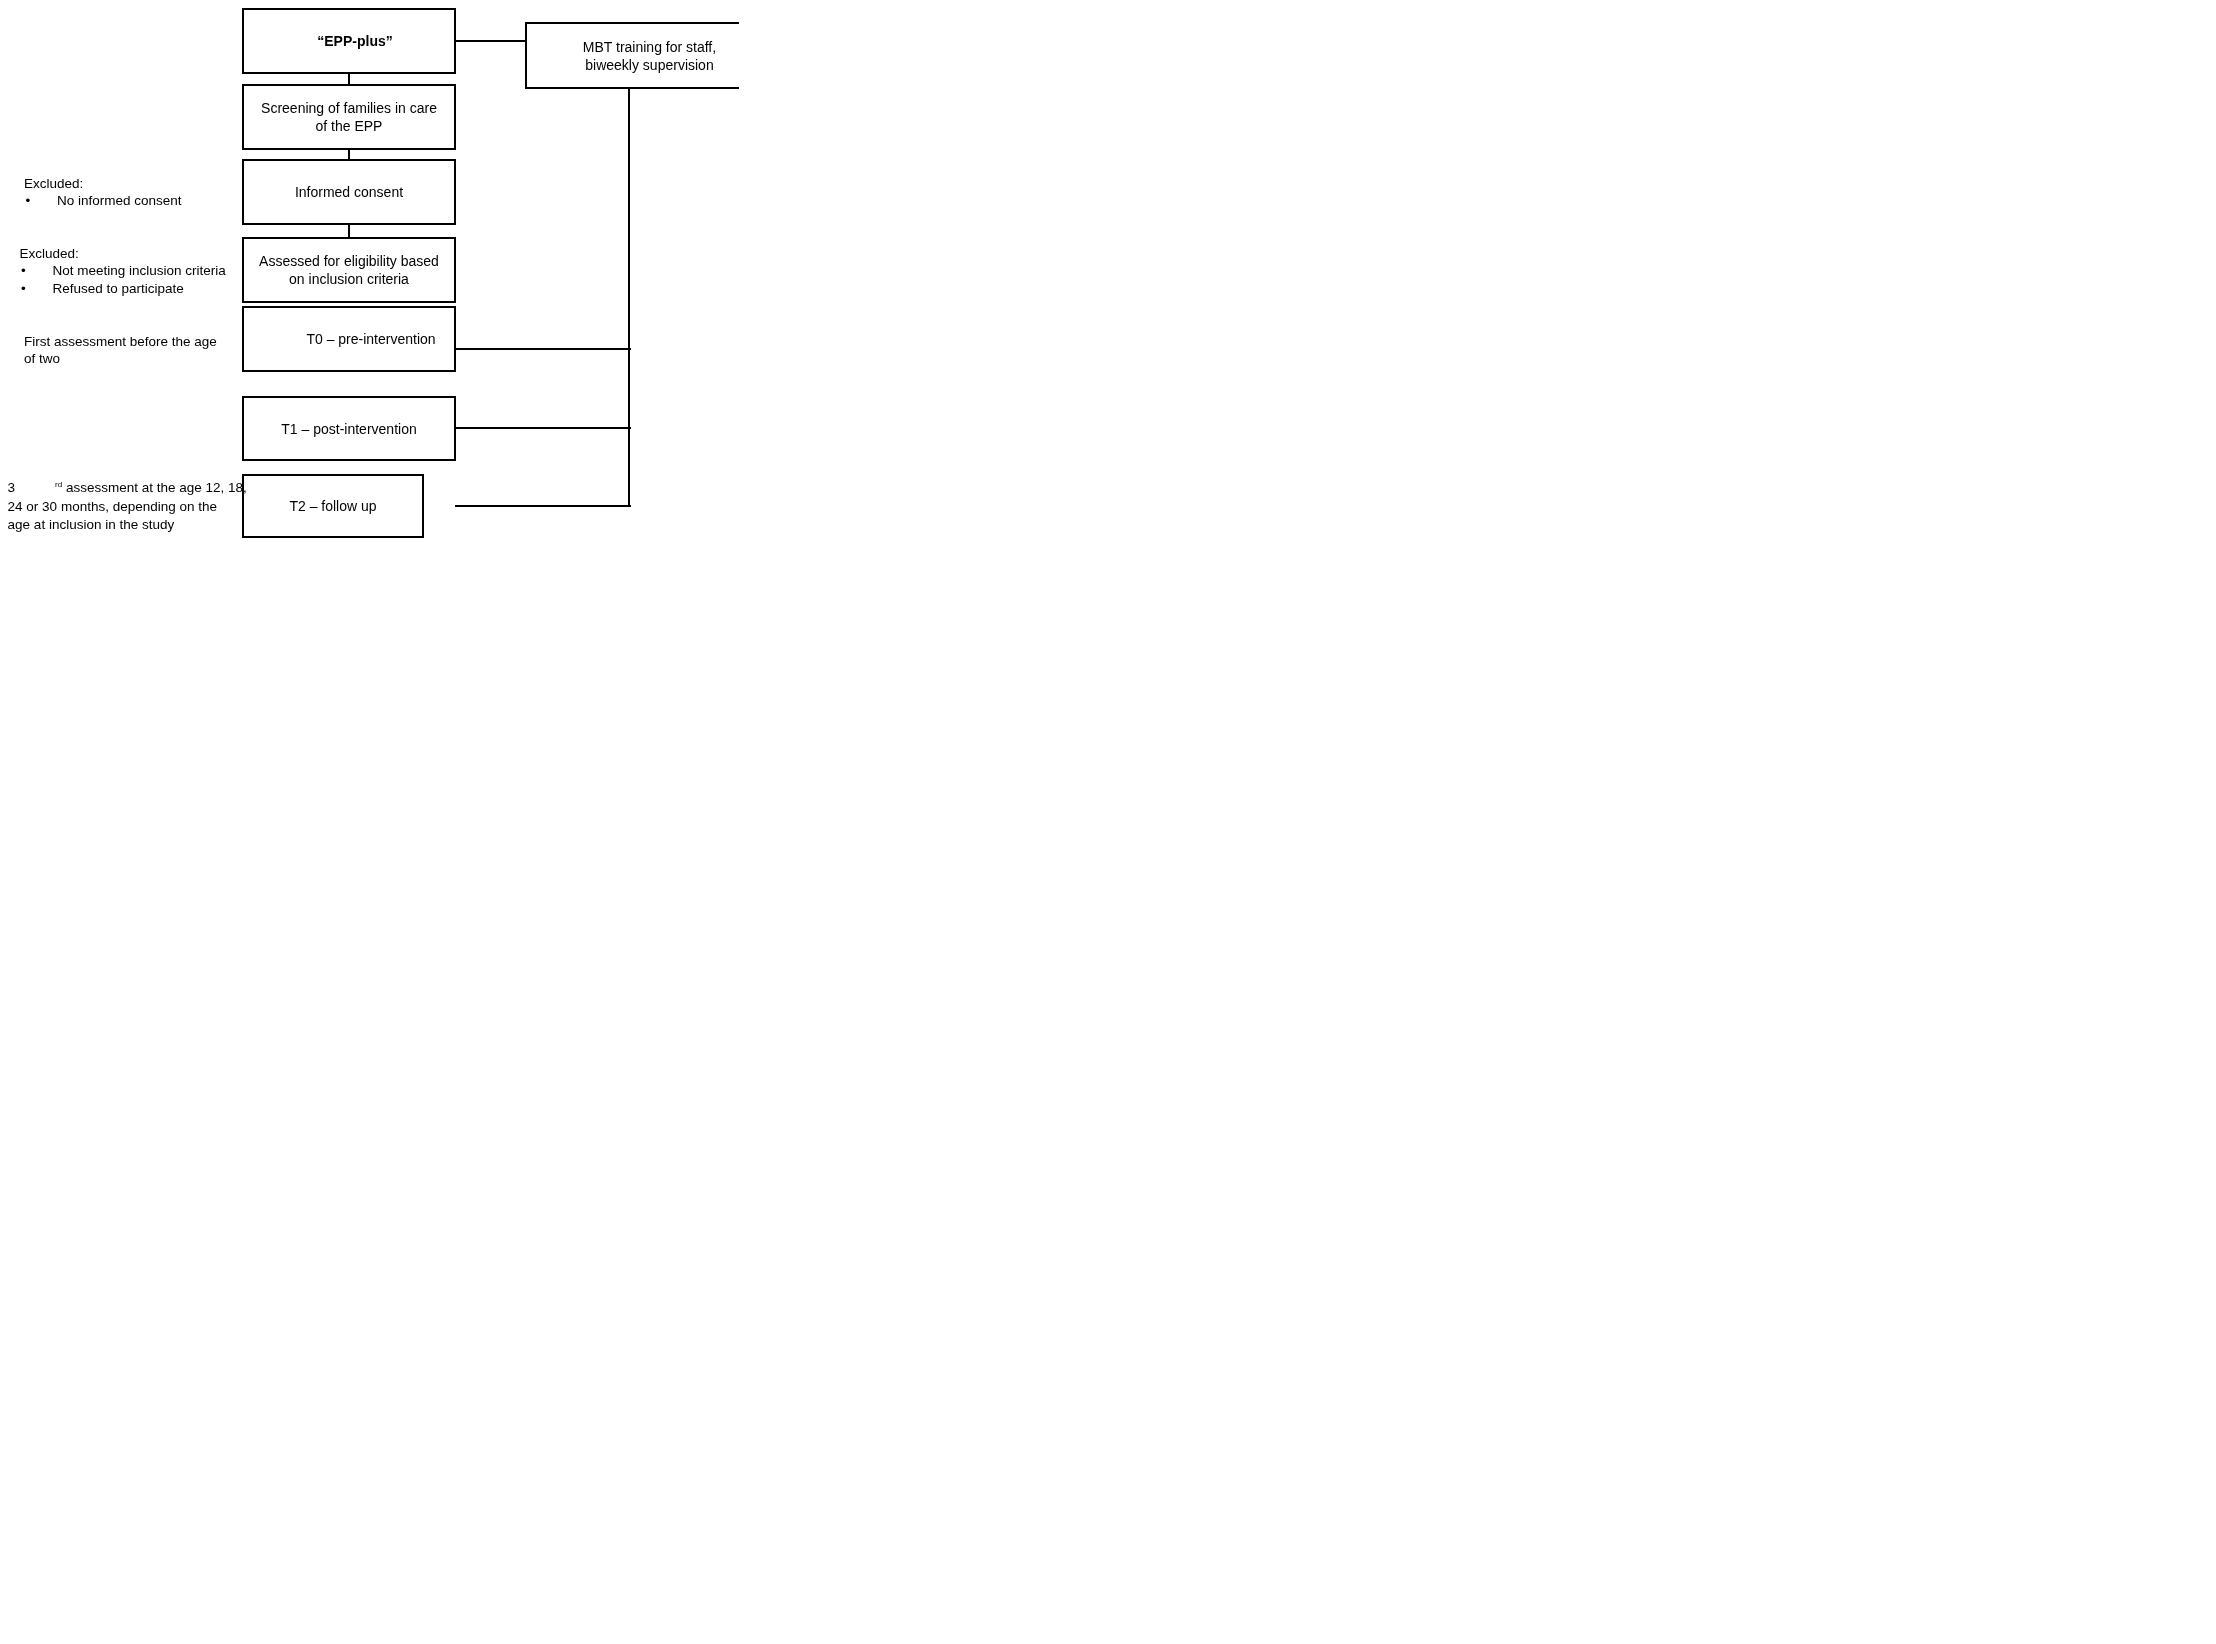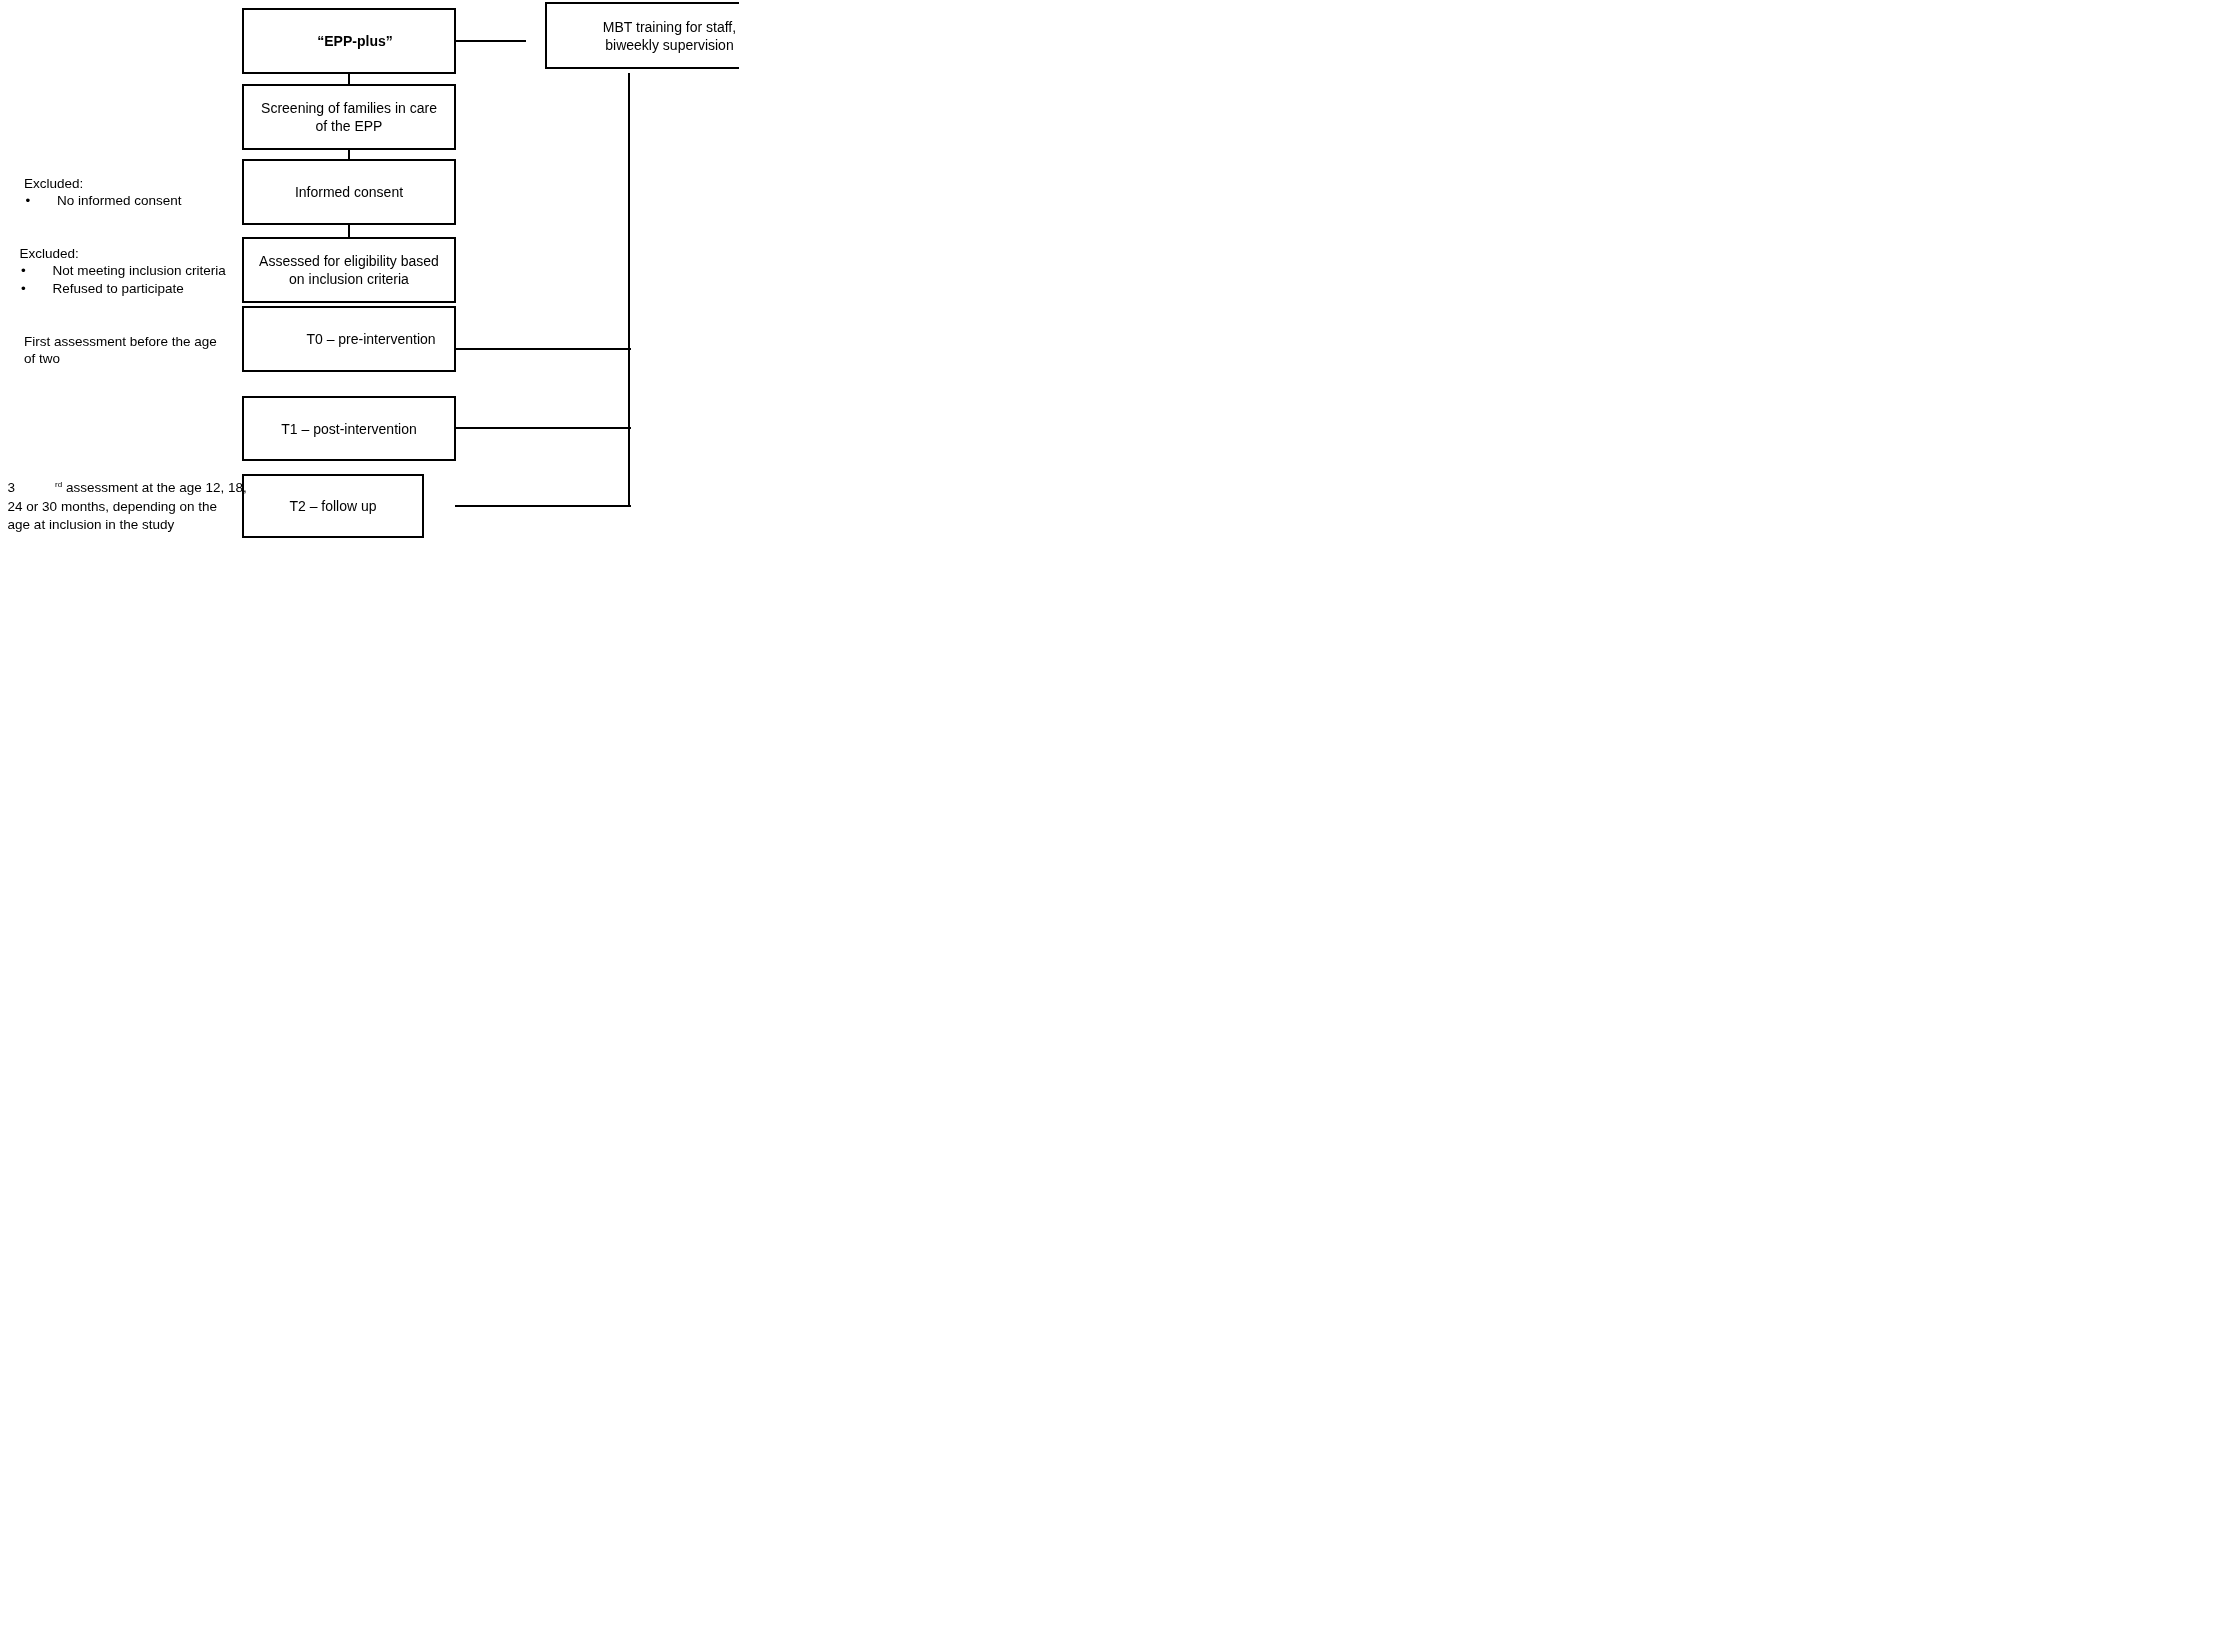--- a/index.html
+++ b/index.html
@@ -73,21 +73,21 @@
 
   <div class="box" style="left:242px; top:237px; width:214px; height:66px;text-align:center;">Assessed for eligibility based
 on inclusion criteria</div>
 
   <div class="box" style="left:242px; top:306px; width:214px; height:66px;padding-left:44px;">T0 – pre-intervention</div>
 
   <div class="box" style="left:242px; top:396px; width:214px; height:65px;text-align:right;">T1 – post-intervention</div>
 
   <div class="box" style="left:242px; top:474px; width:182px; height:64px;">T2 – follow up</div>
 
-  <div class="box" style="left:525px; top:2px; width:249px; height:67px;margin-left:20px;">MBT training for staff,
+  <div class="box" style="left:525px; top:22px; width:249px; height:67px;">MBT training for staff,
 biweekly supervision</div>
 
   <div class="annot" style="left:24px; top:175px;">
     <div class="annot-title">Excluded:</div>
     <div class="bullet-row">
       <span class="bullet-glyph">•</span>
       <span>No informed consent</span>
     </div>
   </div>
 

